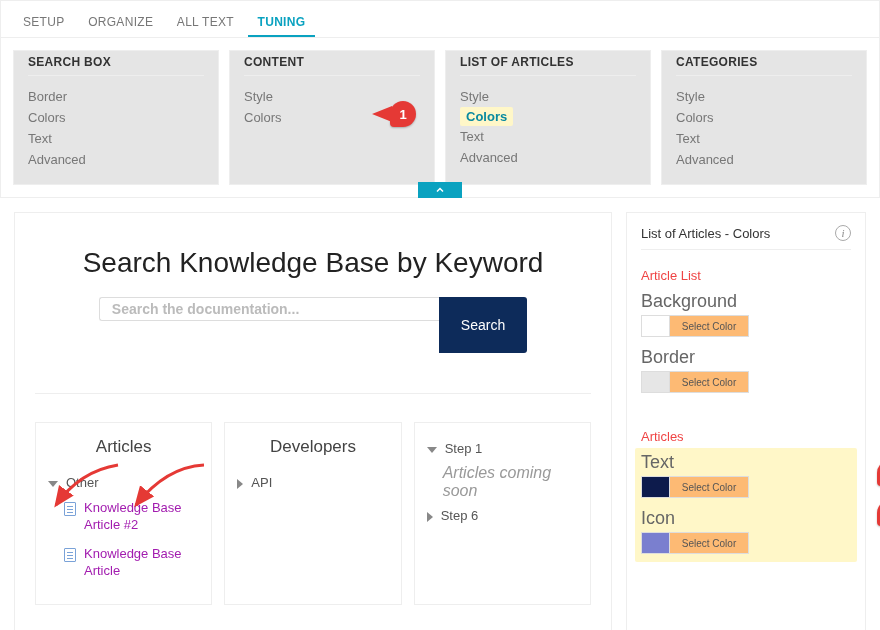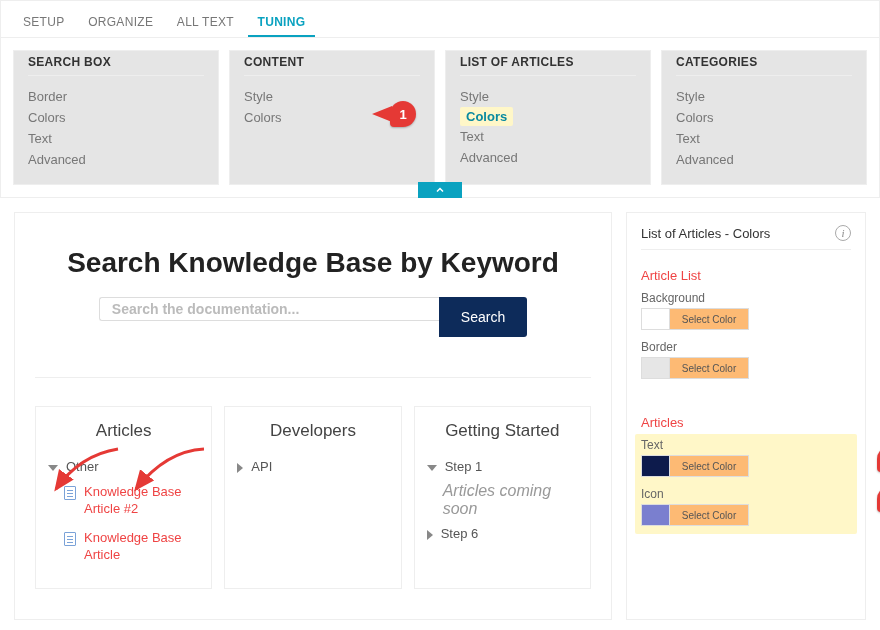--- a/index.html
+++ b/index.html
@@ -9,44 +9,44 @@
   .tab.active { color: #0aa2c0; font-weight: 600; border-bottom: 2px solid #0aa2c0; text-align: center; }
   .panels { display: flex; gap: 10px; padding: 12px; border: 1px solid #eee; border-top: none; position: relative; }
   .panel { flex: 1; border: 1px solid #eee; padding: 4px 14px 14px 14px; background: #e5e5e5; }
   .panel h4 { font-size: 12px; font-weight: 600; color: #333; letter-spacing: 0.3px; padding-bottom: 6px; border-bottom: 1px solid #eee; margin-bottom: 10px; }
   .panel .opt { font-size: 13px; color: #777; padding: 3px 0; cursor: pointer; }
   .panel .opt.active { color: #0a8aa0; font-weight: 600; background: #fff7c8; display: inline-block; padding: 2px 6px; border-radius: 2px; }
   .collapse-tab { position: absolute; bottom: -1px; left: 50%; transform: translateX(-50%); width: 44px; height: 16px; background: #0aa2c0; color: #fff; display: flex; align-items: center; justify-content: center; cursor: pointer; }
   .collapse-tab svg { width: 12px; height: 12px; }
   .main-row { display: flex; gap: 14px; padding: 14px; }
   .preview { flex: 1; border: 1px solid #eee; padding: 24px 20px 30px 20px; }
-  .preview h1 { font-size: 28px; font-weight: 700; text-align: center; color: #222; margin: 10px 0 18px 0; }
+  .preview h1 { font-size: 28px; font-weight: 400; text-align: center; color: #222; margin: 10px 0 18px 0; }
   .search-row { display: flex; justify-content: center; margin-bottom: 40px; }
   .search-input { width: 340px; height: 24px; border: 1px solid #ddd; border-right: none; border-radius: 3px 0 0 3px; padding: 0 12px; font-size: 14px; color: #999; font-weight: bold; }
   .search-input::placeholder { color: #bbb; }
-  .search-btn { height: 40px; padding: 0 22px; background: #0d2b5a; color: #fff; border: none; border-radius: 0 3px 3px 0; font-size: 14px; cursor: pointer; }
+  .search-btn { height: 56px; padding: 0 22px; background: #0d2b5a; color: #fff; border: none; border-radius: 0 3px 3px 0; font-size: 14px; cursor: pointer; }
   .preview hr { border: none; border-top: 1px solid #eee; margin: 0 0 28px 0; }
   .cols { display: flex; gap: 12px; position: relative; }
   .col { flex: 1; border: 1px solid #eee; padding: 14px 12px 18px 12px; }
   .col h3 { font-weight: 400; font-size: 17px; text-align: center; color: #444; margin-bottom: 14px; }
   .li-row { display: flex; align-items: flex-start; padding: 4px 0; }
   .tri { width: 0; height: 0; border-top: 5px solid transparent; border-bottom: 5px solid transparent; border-left: 6px solid #888; margin: 4px 8px 0 0; flex-shrink: 0; }
   .tri.down { border-left: 5px solid transparent; border-right: 5px solid transparent; border-top: 6px solid #888; border-bottom:none; margin-top:6px; }
   .li-row .label { color: #555; font-size: 13px; }
   .li-row .muted { color: #999; font-style: italic; font-size: 16px; }
   .art-link { display: flex; align-items: flex-start; padding: 6px 0 6px 16px; }
   .art-link .doc-icon { width: 12px; height: 14px; border: 1px solid #7aa2d8; border-radius: 1px; margin: 2px 8px 0 0; position: relative; flex-shrink:0; }
   .art-link .doc-icon::before { content:""; position:absolute; left:2px; right:2px; top:3px; height:1px; background:#7aa2d8; box-shadow: 0 3px 0 #7aa2d8, 0 6px 0 #7aa2d8; }
-  .art-link a { color: #ef4444; text-decoration: none; font-size: 13px; line-height: 1.3; }
+  .art-link a { color: #a21caf; text-decoration: none; font-size: 13px; line-height: 1.3; }
   .sidebar { width: 240px; border: 1px solid #eee; padding: 12px 14px; }
   .sidebar h5 { font-size: 13px; font-weight: 400; color: #333; padding-bottom: 8px; border-bottom: 1px solid #eee; margin-bottom: 18px; display:flex; justify-content:space-between; align-items:center;}
   .sidebar h5 .info { width:16px; height:16px; border:1px solid #aaa; border-radius:50%; display:flex; align-items:center; justify-content:center; font-family: Georgia, serif; font-style: italic; font-size:11px; color:#888; cursor:pointer; }
   .sec-title { font-size: 13px; color: #ef4444; margin-bottom: 8px; }
   .field-row { margin-bottom: 10px; }
-  .field-row .lbl { font-size: 12px; color: #666; margin-bottom: 3px; }
+  .field-row .lbl { font-size: 18px; color: #666; margin-bottom: 3px; }
   .picker { display:flex; border:1px solid #ddd; width: 108px; height:22px; }
   .swatch { width: 28px; border-right:1px solid #ddd; }
   .picker .btn { flex:1; font-size:10px; color:#555; background:#fdba74; display:flex; align-items:center; justify-content:center; cursor:pointer; }
   .hl-block { background: #fff7c8; padding: 4px 6px 8px 6px; margin: -4px -6px 10px -6px; border-radius:2px; }
   .sec-gap { height: 26px; }
   .callout { position: absolute; display:flex; align-items:center; pointer-events:none; }
   .callout .bubble { width:26px; height:26px; background:#e53935; border-radius: 50% 50% 50% 4px; display:flex; align-items:center; justify-content:center; color:#fff; font-weight:600; font-size:13px; transform: rotate(0deg); box-shadow: 0 1px 2px rgba(0,0,0,.25); position:relative; }
   .callout .bubble::before { content:""; position:absolute; left:-18px; top:50%; transform:translateY(-50%); width:0;height:0; border-top:8px solid transparent; border-bottom:8px solid transparent; border-right:20px solid #e53935; }
   .callout.right .bubble::before { left:auto; right:-18px; border-right:none; border-left:20px solid #e53935; }
   .arrow-svg { position:absolute; pointer-events:none; }
@@ -143,21 +143,20 @@
 
       <div class="col">
         <h3>Developers</h3>
         <div class="li-row">
           <span class="tri"></span>
           <span class="label">API</span>
         </div>
       </div>
 
       <div class="col">
-        <h3>Getting Started</h3>
         <div class="li-row">
           <span class="tri down"></span>
           <span class="label">Step 1</span>
         </div>
         <div class="li-row" style="padding-left:16px;">
           <span class="muted">Articles coming soon</span>
         </div>
         <div class="li-row">
           <span class="tri"></span>
           <span class="label">Step 6</span>

